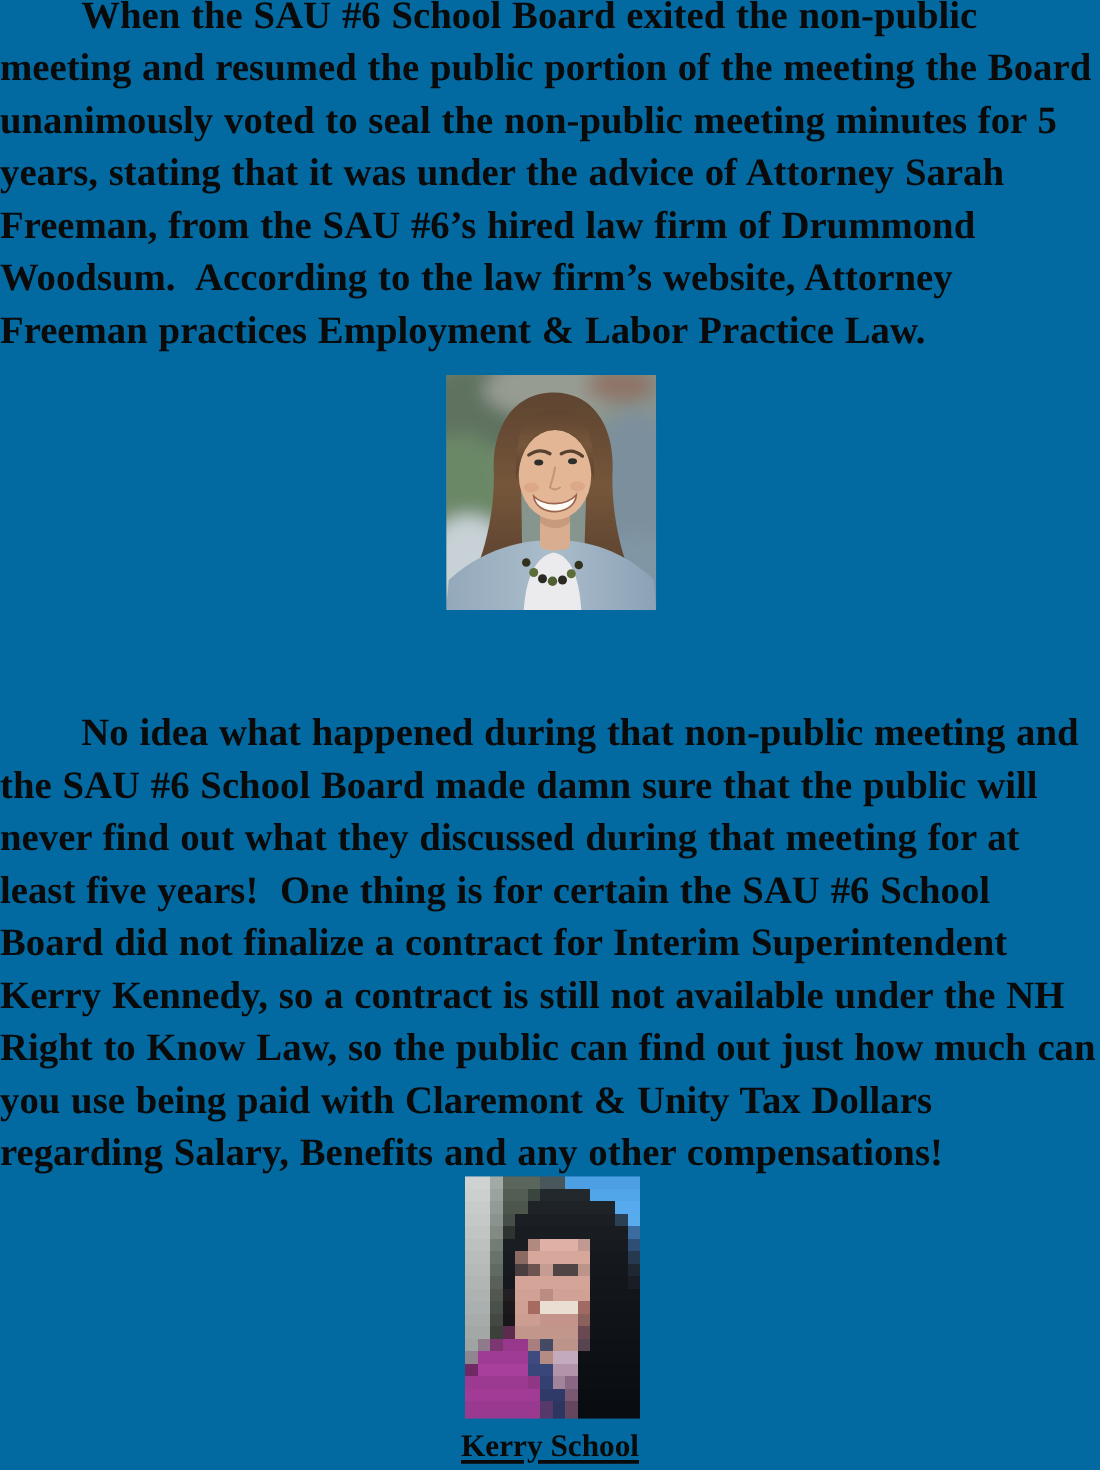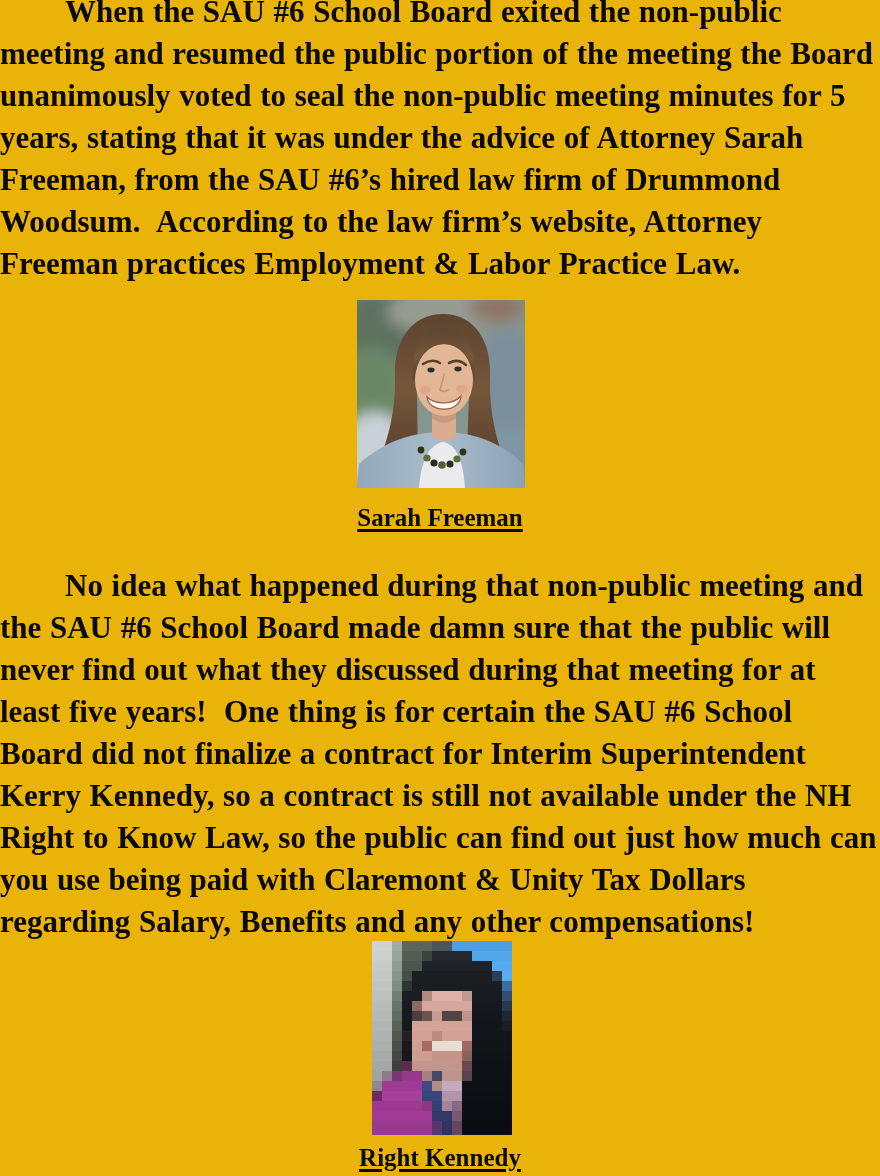--- a/index.html
+++ b/index.html
@@ -7,21 +7,21 @@
   body {
     width: 880px; height: 1176px;
     background: #ffffff;
     overflow: hidden;
     font-family: "Liberation Serif", "DejaVu Serif", serif;
     color: #0a0a0a;
   }
   .page {
     position: relative;
     width: 880px; height: 1176px;
-    background: #eab308;
+    background: #0369a1;
     overflow: hidden;
   }
   .para {
     position: absolute;
     left: 0;
     width: 880px;
     font-weight: bold;
     font-size: 31px;
     line-height: 42px;
     word-spacing: 0.9px;
@@ -108,21 +108,20 @@
           <circle cx="77" cy="163" r="3.6" fill="#2a2a24"></circle>
           <circle cx="85" cy="165" r="3.8" fill="#4f5e32"></circle>
           <circle cx="93" cy="164" r="3.6" fill="#2a2a24"></circle>
           <circle cx="100" cy="159" r="3.6" fill="#5d6d39"></circle>
           <circle cx="106" cy="152" r="3.4" fill="#33321f"></circle>
         </g>
       </g>
     </svg>
   </div>
 
-  <div class="caption" id="cap1">Sarah Freeman</div>
 
   <div class="para" id="para2">No idea what happened during that non-public meeting and the SAU #6 School Board made damn sure that the public will never find out what they discussed during that meeting for at least five years!  One thing is for certain the SAU #6 School Board did not finalize a contract for Interim Superintendent Kerry Kennedy, so a contract is still not available under the NH Right to Know Law, so the public can find out just how much can you use being paid with Claremont &amp; Unity Tax Dollars regarding Salary, Benefits and any other compensations!</div>
 
   <div class="figure" id="fig2">
     <svg width="140" height="194" viewBox="0 0 140 194" xmlns="http://www.w3.org/2000/svg" shape-rendering="crispEdges">
       <rect x="0" y="0" width="20" height="10" fill="#ced2d1"></rect>
         <rect x="20" y="0" width="10" height="10" fill="#a2aaa5"></rect>
         <rect x="30" y="0" width="30" height="10" fill="#5a655c"></rect>
         <rect x="60" y="0" width="20" height="10" fill="#49575c"></rect>
         <rect x="80" y="0" width="60" height="10" fill="#4c9fe2"></rect>
@@ -238,15 +237,15 @@
         <rect x="80" y="170" width="10" height="10" fill="#7a5872"></rect>
         <rect x="90" y="170" width="50" height="10" fill="#0a0d11"></rect>
       <rect x="0" y="180" width="60" height="14" fill="#993a90"></rect>
         <rect x="60" y="180" width="10" height="14" fill="#56396a"></rect>
         <rect x="70" y="180" width="10" height="14" fill="#2c3660"></rect>
         <rect x="80" y="180" width="10" height="14" fill="#64475e"></rect>
         <rect x="90" y="180" width="50" height="14" fill="#090c10"></rect>
     </svg>
   </div>
 
-  <div class="caption" id="cap2">Right Kennedy</div>
+  <div class="caption" id="cap2">Kerry School</div>
 
 </div>
 
 </body></html>

